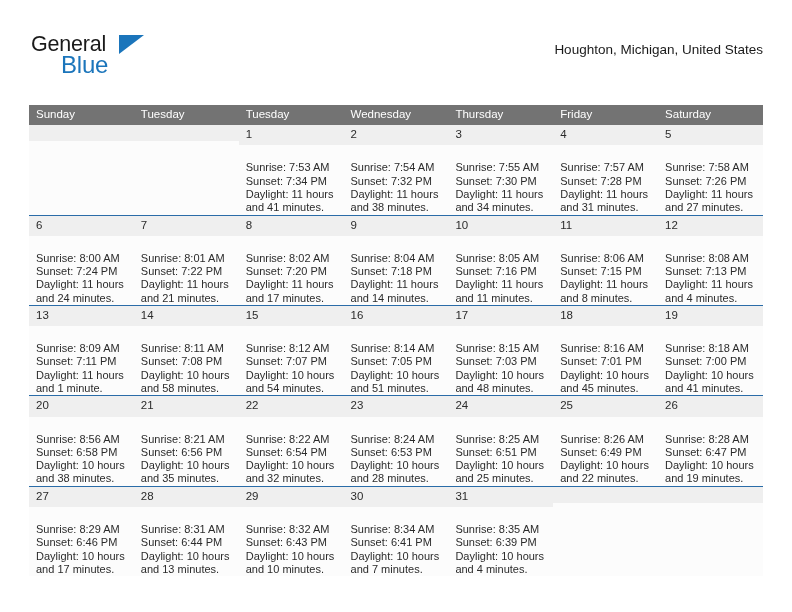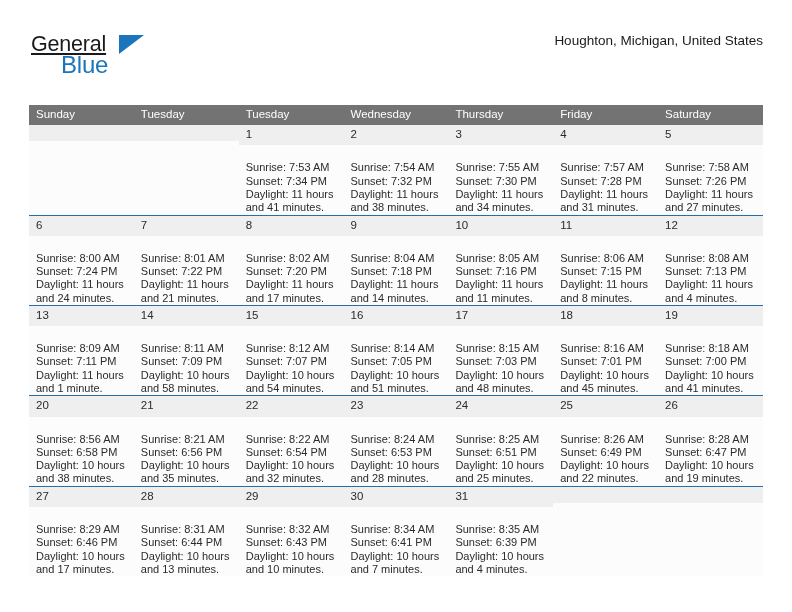--- a/index.html
+++ b/index.html
@@ -39,21 +39,20 @@
   }
   .brand-general {
     position: absolute;
     left: 2px;
     top: 0px;
     font-size: 21.5px;
     letter-spacing: -0.2px;
     color: #1a1a1a;
     line-height: 1;
     white-space: nowrap;
-    text-decoration: underline;
   }
   .brand-blue {
     position: absolute;
     left: 32px;
     top: 19px;
     font-size: 24px;
     letter-spacing: -0.2px;
     color: #1b75bb;
     line-height: 1;
     white-space: nowrap;
@@ -74,21 +73,21 @@
     top: 0;
     text-align: right;
   }
   .cal-title {
     font-size: 27px;
     color: #1a1a1a;
     line-height: 1.15;
     white-space: nowrap;
   }
   .cal-subtitle {
-    margin-top: 5px;
+    margin-top: 14px;
     font-size: 13.5px;
     color: #1a1a1a;
     line-height: 1.15;
     white-space: nowrap;
   }
 
   
   .calendar {
     position: absolute;
     left: 29px;
@@ -341,21 +340,21 @@
                 <div>Daylight: 11 hours</div>
                 <div>and 1 minute.</div>
               </div>
             </div>
           </td>
           <td>
             <div class="cell-inner">
               <div class="daynum">14</div>
               <div class="details">
                 <div>Sunrise: 8:11 AM</div>
-                <div>Sunset: 7:09 PM</div>
+                <div>Sunset: 7:08 PM</div>
                 <div>Daylight: 10 hours</div>
                 <div>and 58 minutes.</div>
               </div>
             </div>
           </td>
           <td>
             <div class="cell-inner">
               <div class="daynum">15</div>
               <div class="details">
                 <div>Sunrise: 8:12 AM</div>

